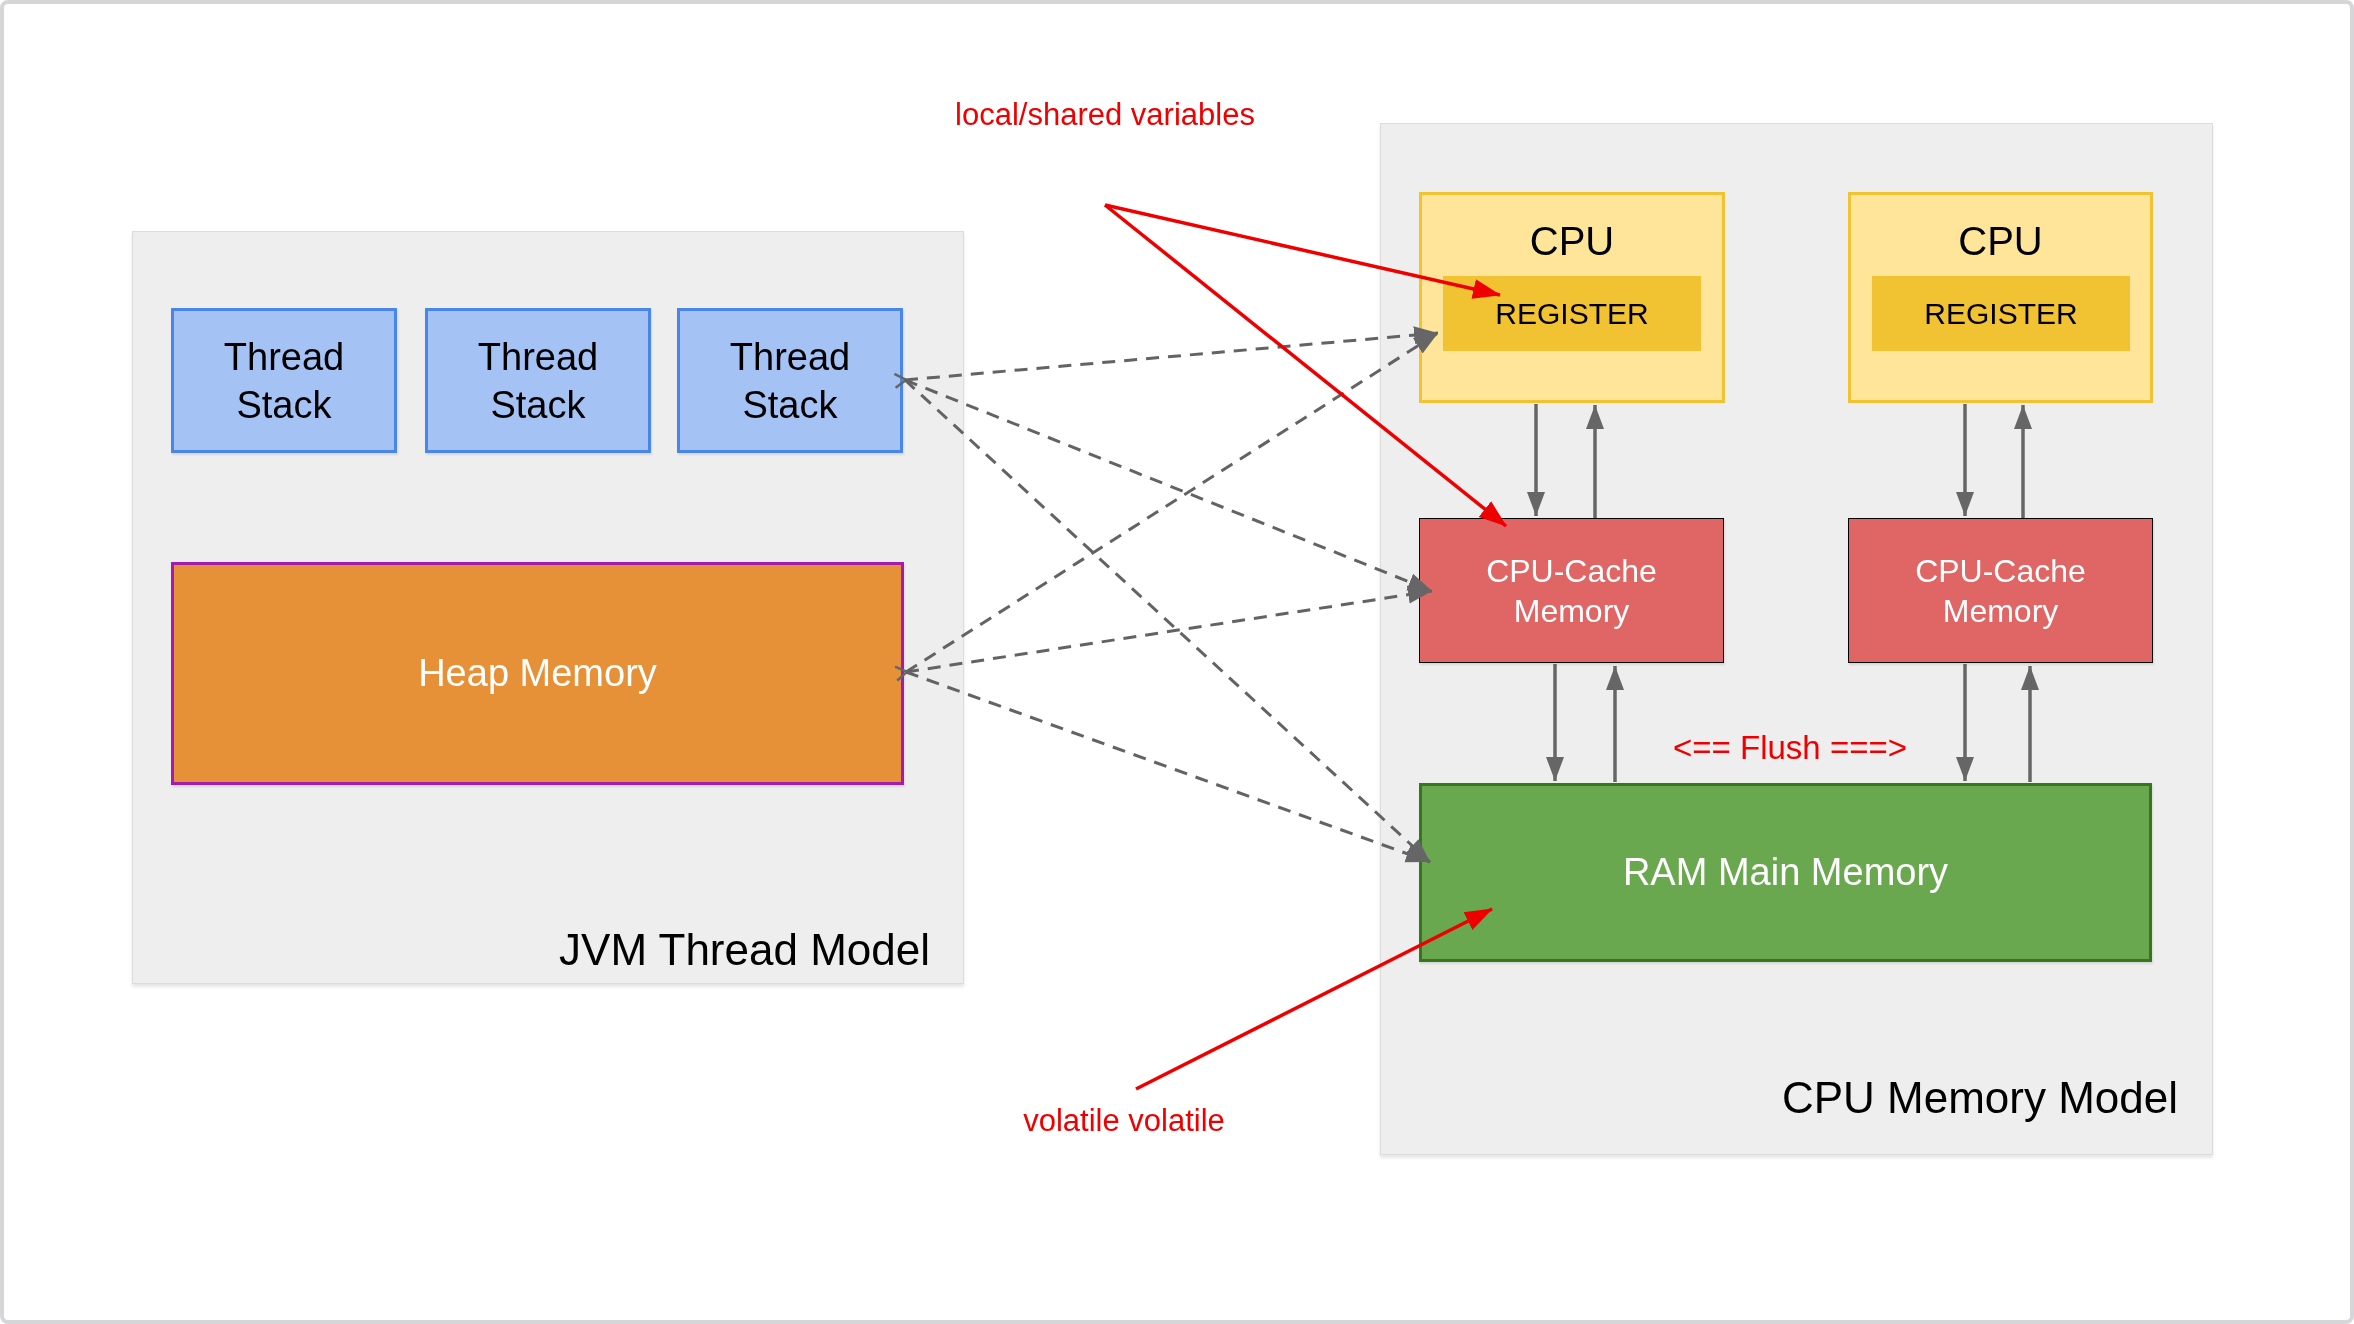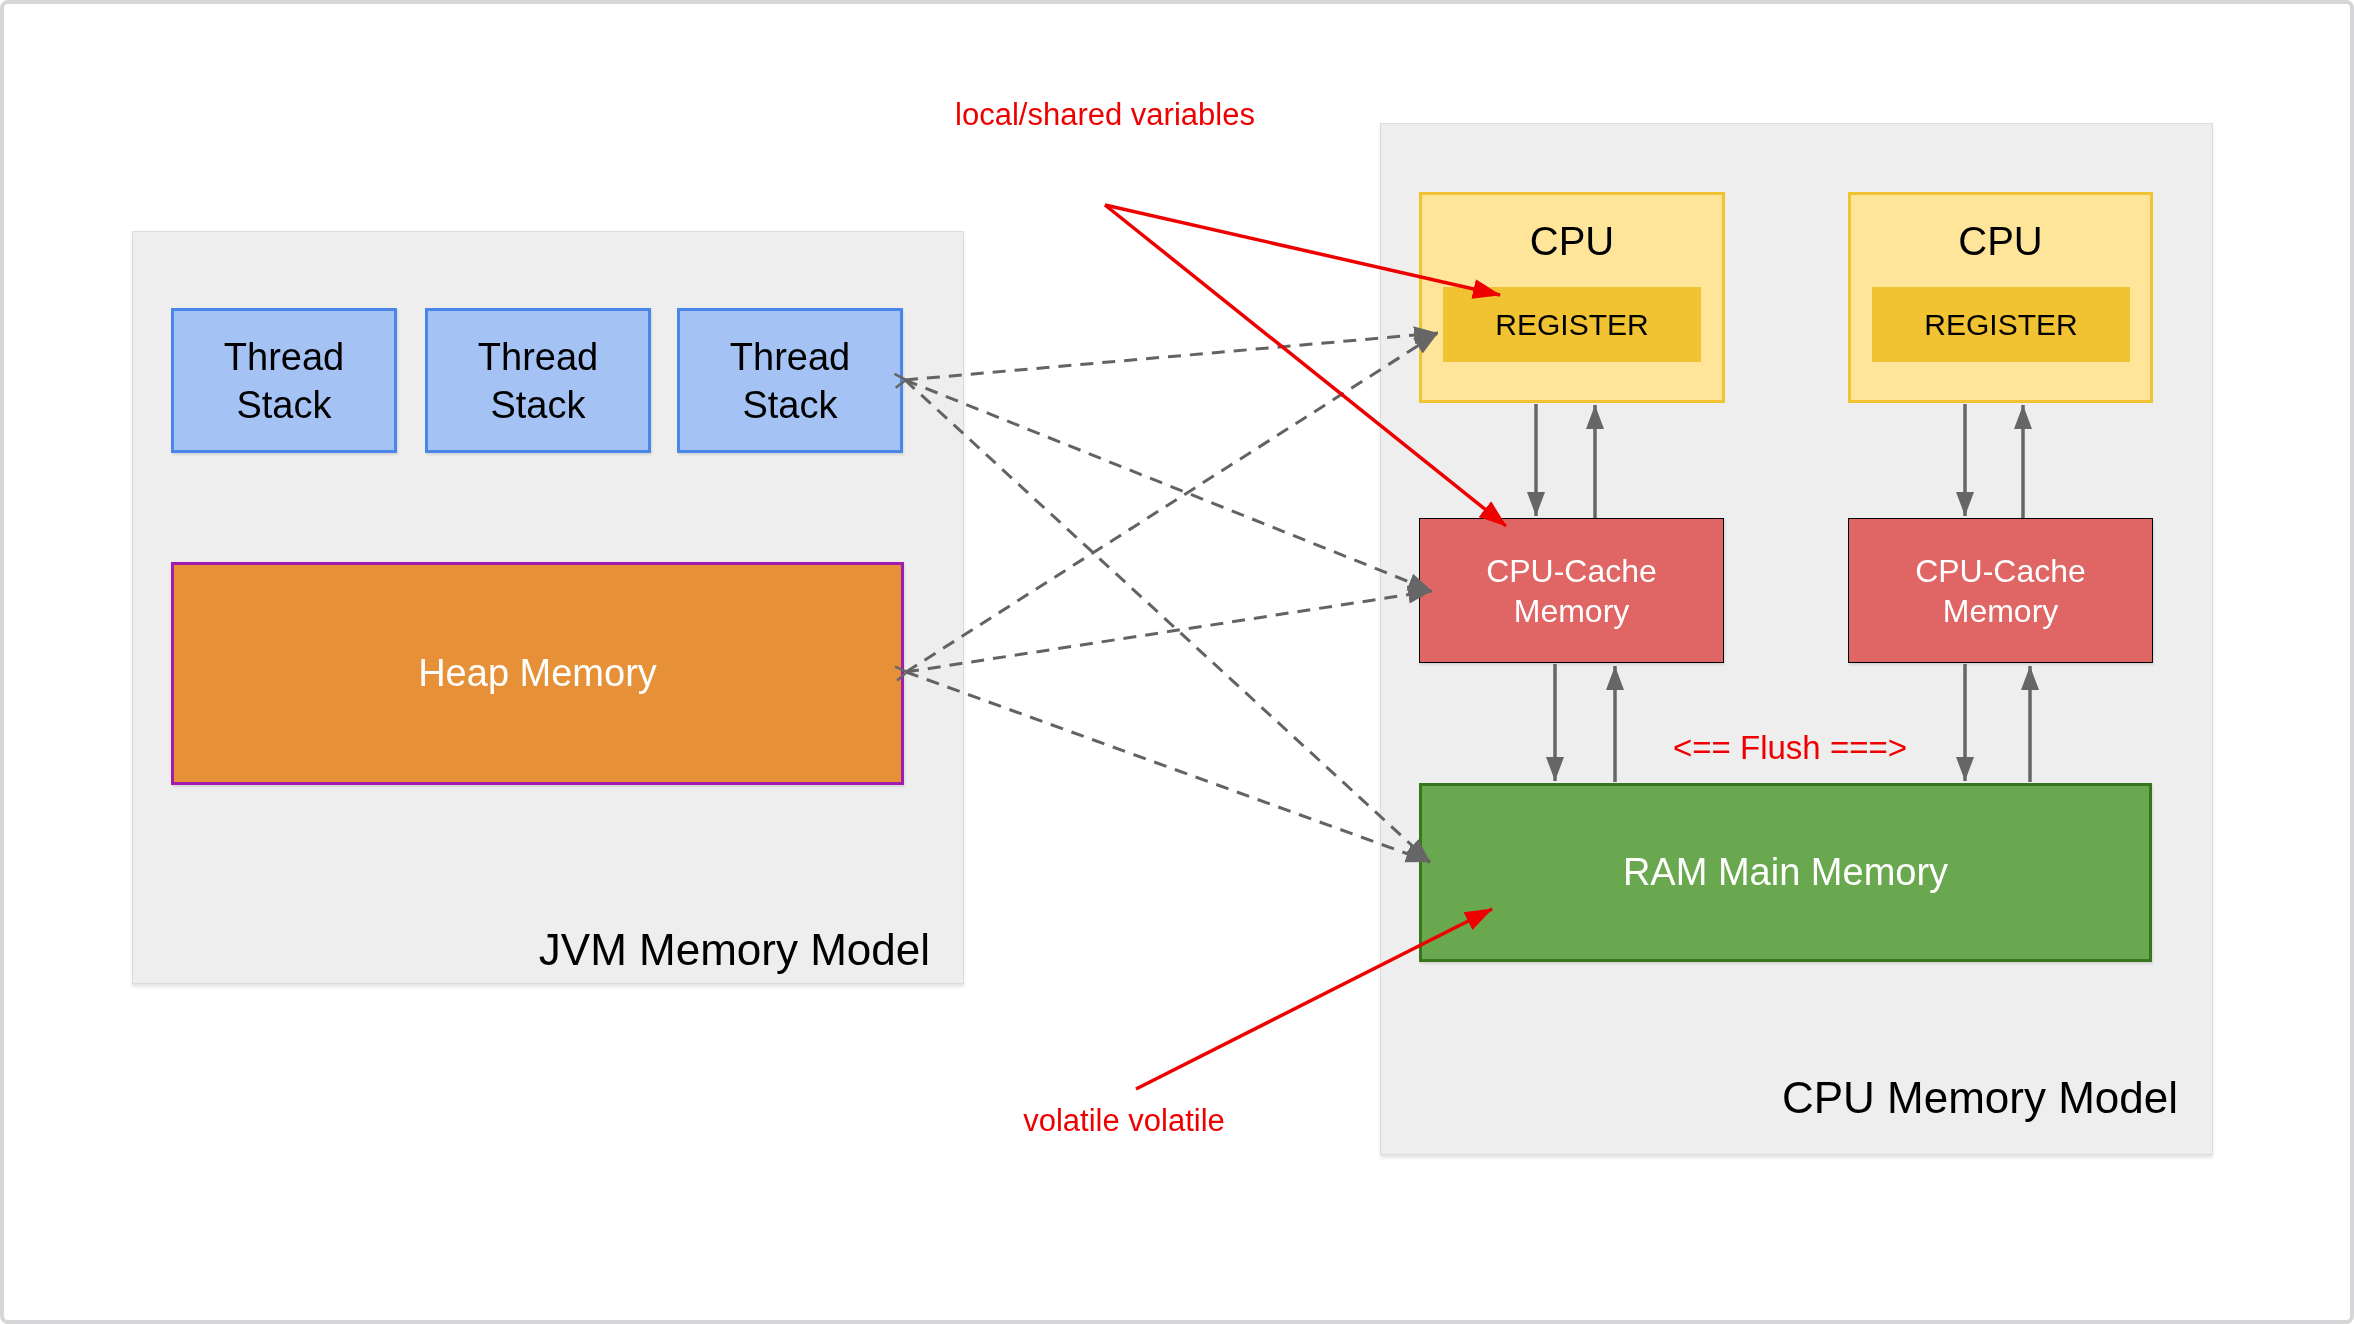--- a/index.html
+++ b/index.html
@@ -35,21 +35,21 @@
     background:#e69138;border:3px solid #a21caf;
     font-size:38px;color:#fff;
   }
   .cpu-box{
     width:306px;height:211px;top:192px;
     background:#ffe599;border:3px solid #f1c232;
     align-items:flex-start;font-size:40px;line-height:48px;
     padding-top:22px;box-shadow:none;
   }
   .register{
-    position:absolute;left:21px;top:92px;width:258px;height:75px;
+    position:absolute;left:21px;top:81px;width:258px;height:75px;
     background:#f1c232;display:flex;align-items:center;justify-content:center;
     font-size:30px;color:#000;
   }
   .cache{
     width:305px;height:145px;top:518px;
     background:#e06666;border:1px solid #000000;
     font-size:32px;line-height:40px;color:#fff;
   }
   .cache span{width:220px;}
   .ram{
@@ -79,21 +79,21 @@
   <span>Thread Stack</span>
 </div>
 <div class="box thread-stack" style="left:677px;">
   <span>Thread Stack</span>
 </div>
 
 <div class="box heap">
   <span>Heap Memory</span>
 </div>
 
-<div class="panel-title" style="left:430px;top:924px;width:500px;">JVM Memory Model</div>
+<div class="panel-title" style="left:430px;top:924px;width:500px;">JVM Thread Model</div>
 
 <section class="panel" style="left:1380px;top:123px;width:831px;height:1030px;">
 </section>
 
 <div class="box cpu-box" style="left:1419px;">
   <span>CPU</span>
   <div class="register">
     <span>REGISTER</span>
   </div>
 </div>

